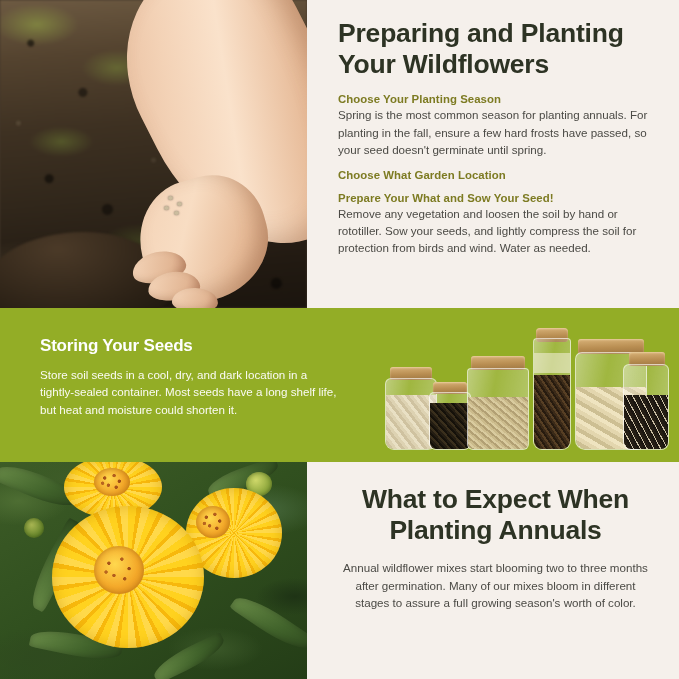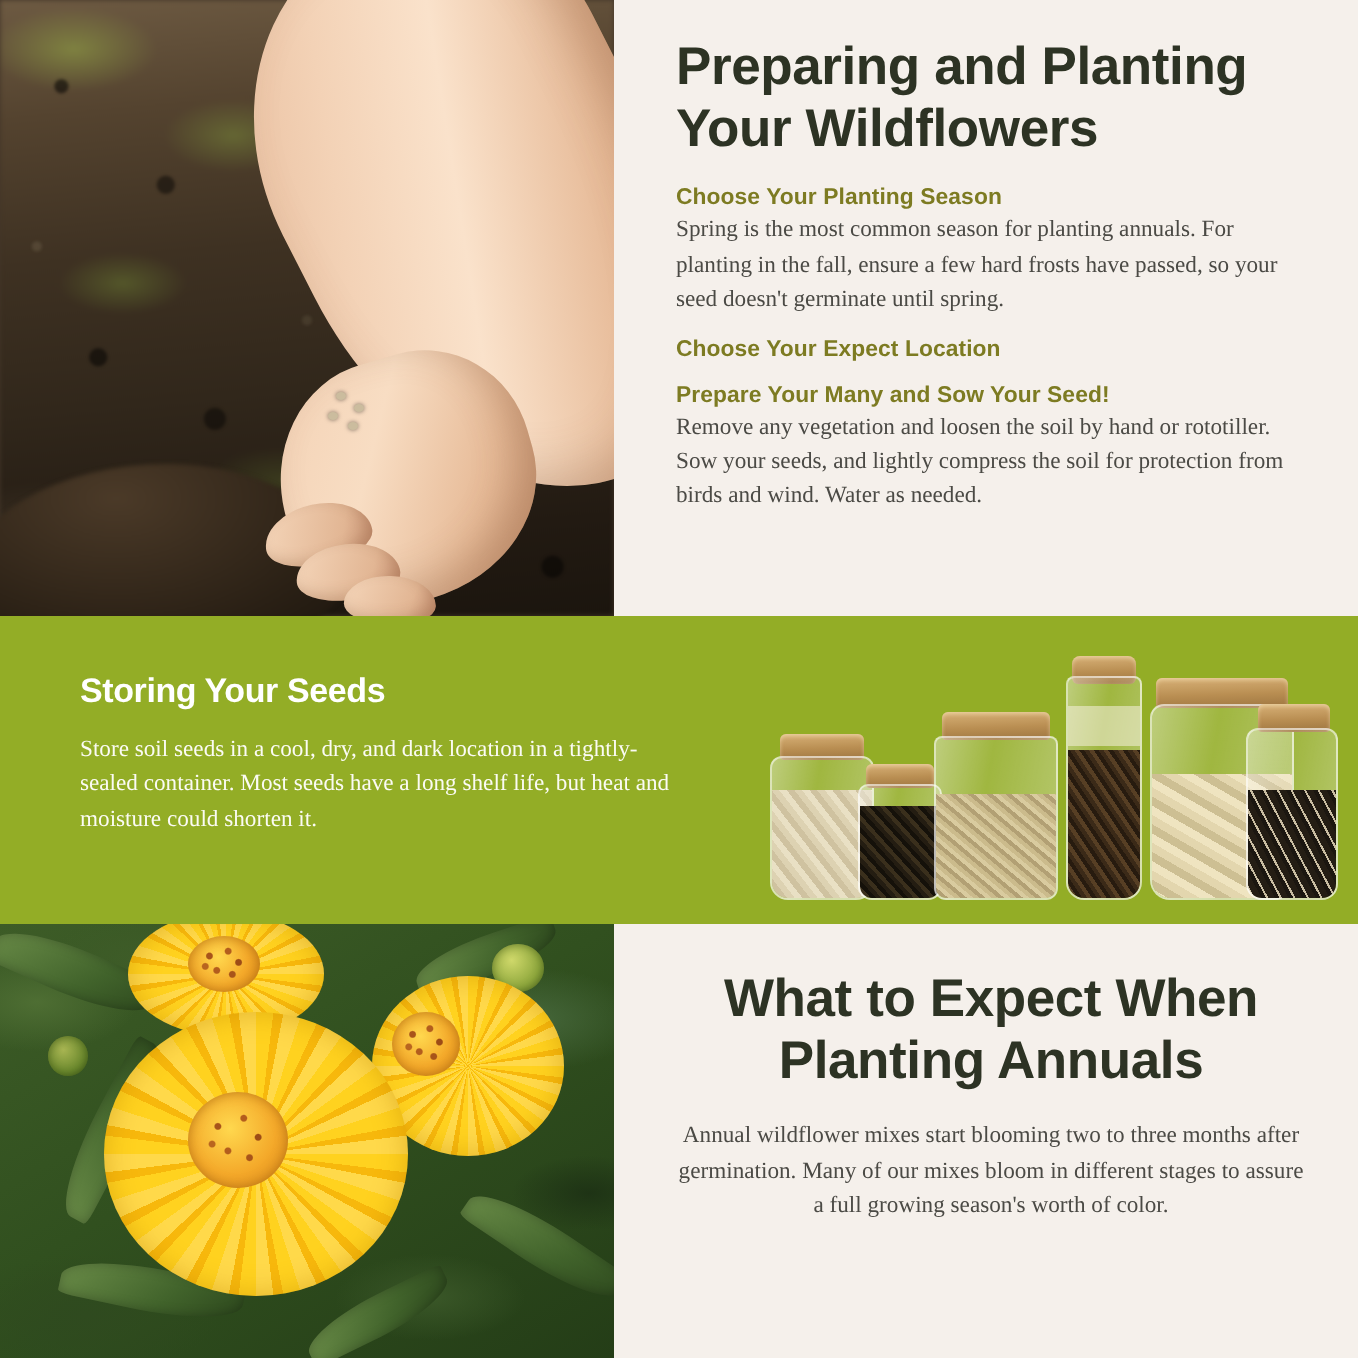--- a/index.html
+++ b/index.html
@@ -295,21 +295,20 @@
     font-size: 11.4px;
     font-weight: bold;
     color: #7d7b22;
     letter-spacing: .05px;
     margin-bottom: 1px;
   }
   p.body {
     font-size: 11.6px;
     line-height: 1.47;
     color: #4b4a45;
-    font-family: Liberation Serif, serif;
   }
   p.body.on-green {
     color: #fbfbf4;
     font-size: 11.6px;
     line-height: 1.5;
   }
   .block { margin-bottom: 11px; }
   .block:last-child { margin-bottom: 0; }
 </style>
 </head>
@@ -336,25 +335,25 @@
 
     <div class="planting-text">
       <h1 class="section-title">Preparing and Planting Your Wildflowers</h1>
 
       <div class="block">
         <h2 class="sub-title">Choose Your Planting Season</h2>
         <p class="body">Spring is the most common season for planting annuals. For planting in the fall, ensure a few hard frosts have passed, so your seed doesn't germinate until spring.</p>
       </div>
 
       <div class="block">
-        <h2 class="sub-title">Choose Your Expect Location</h2>
+        <h2 class="sub-title">Choose What Garden Location</h2>
       </div>
 
       <div class="block">
-        <h2 class="sub-title">Prepare Your Many and Sow Your Seed!</h2>
+        <h2 class="sub-title">Prepare Your What and Sow Your Seed!</h2>
         <p class="body">Remove any vegetation and loosen the soil by hand or rototiller. Sow your seeds, and lightly compress the soil for protection from birds and wind. Water as needed.</p>
       </div>
     </div>
   </div>
 
   <div class="row-green">
     <div class="green-text">
       <h1 class="section-title on-green">Storing Your Seeds</h1>
       <p class="body on-green">Store soil seeds in a cool, dry, and dark location in a tightly-sealed container. Most seeds have a long shelf life, but heat and moisture could shorten it.</p>
     </div>

